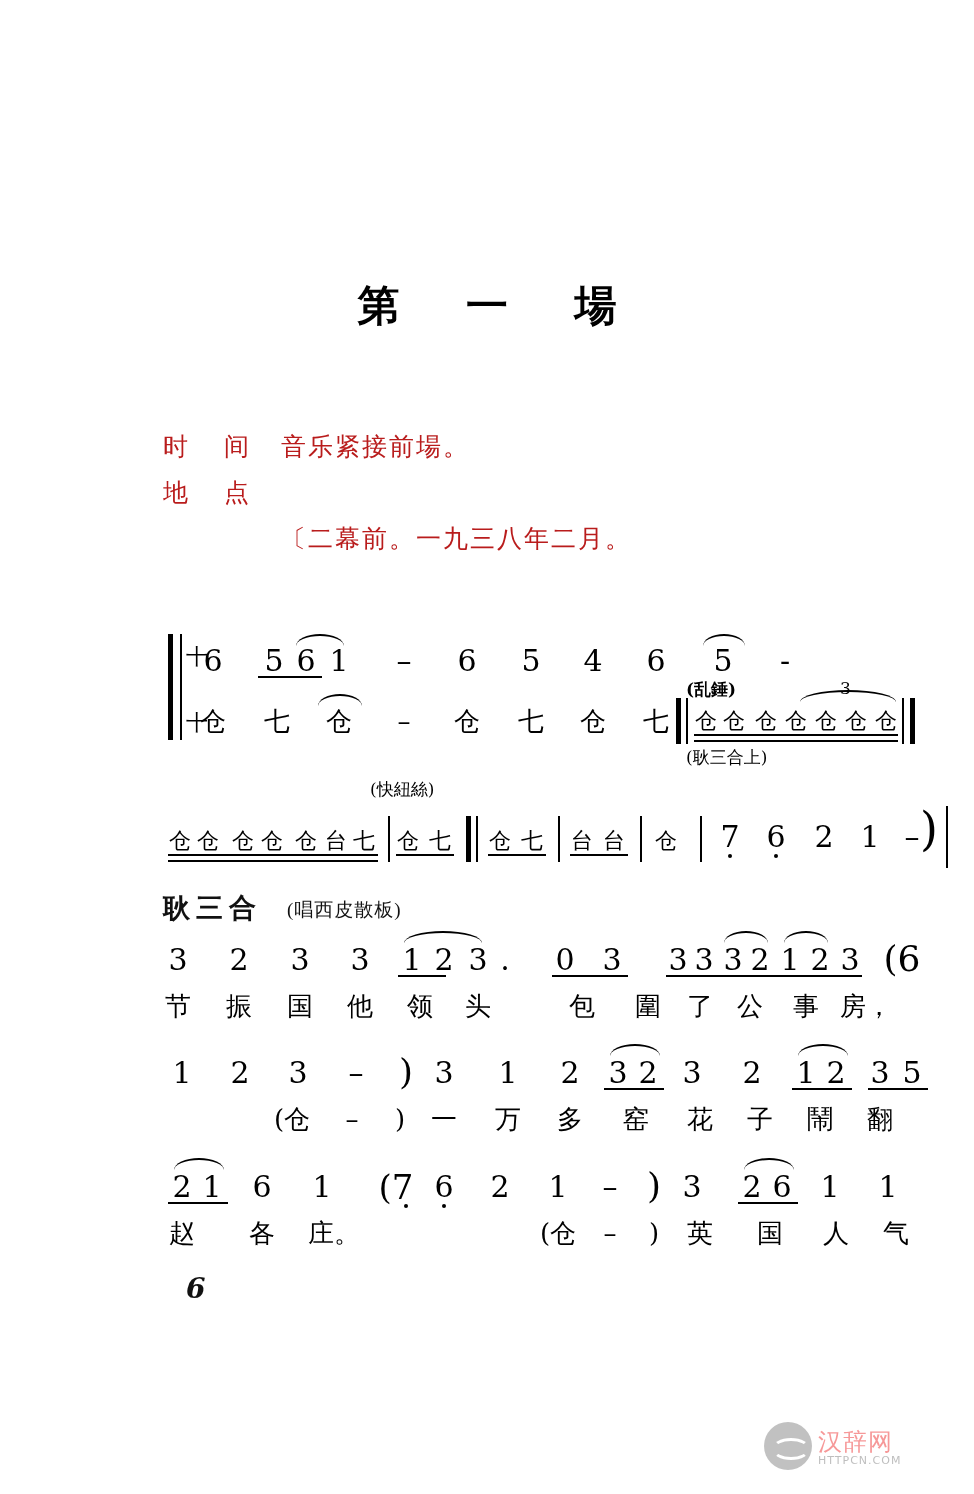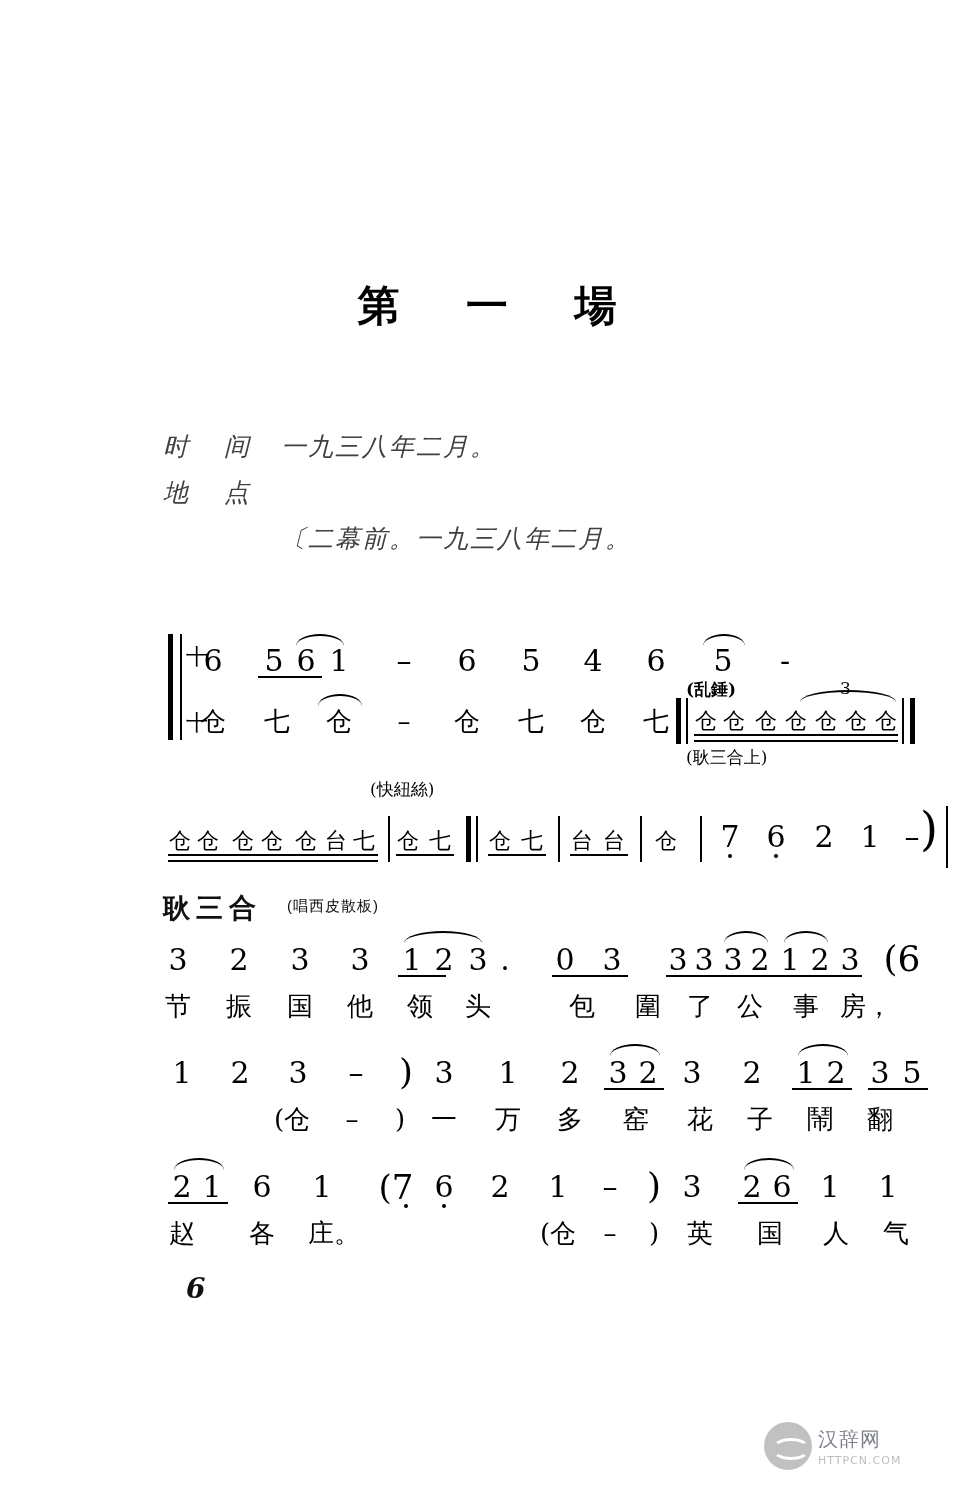--- a/index.html
+++ b/index.html
@@ -39,22 +39,21 @@
 
   
   .dir-block {
     position: absolute;
     left: 163px;
     top: 424px;
     width: 700px;
     font-family: "DejaVu Serif", "Liberation Serif", serif;
     font-size: 25px;
     line-height: 46px;
-    color: #404040;
-    font-style: italic;
+    color: #b91c1c;
   }
   .dir-row {
     display: flex;
     align-items: baseline;
     white-space: nowrap;
   }
   .dir-label {
     display: inline-block;
     width: 118px;
     letter-spacing: 14px;
@@ -134,22 +133,22 @@
   }
   .rolename {
     position: absolute;
     font-size: 27px;
     font-weight: 700;
     font-family: "DejaVu Serif", "Liberation Serif", serif;
     letter-spacing: 6px;
   }
   .rolemode {
     position: absolute;
-    font-size: 15px;
-    font-family: Liberation Sans, sans-serif;
+    font-size: 19px;
+    font-family: Liberation Serif, serif;
     letter-spacing: 1px;
   }
   .pagenum {
     position: absolute;
     left: 186px;
     top: 1272px;
     font-family: "DejaVu Serif", "Liberation Serif", serif;
     font-style: italic;
     font-size: 28px;
     font-weight: 700;
@@ -161,22 +160,22 @@
     right: 22px;
     bottom: 18px;
     width: 190px;
     height: 56px;
     opacity: 0.55;
   }
   .wm-text {
     position: absolute;
     left: 56px;
     top: 6px;
-    font-size: 20px;
-    color: #0f172a;
+    font-size: 24px;
+    color: #ef4444;
     letter-spacing: 1px;
     font-family: Liberation Sans, sans-serif;
   }
   .wm-sub {
     position: absolute;
     left: 56px;
     top: 34px;
     font-size: 11px;
     color: #8a8a8a;
     letter-spacing: 1px;
@@ -202,21 +201,21 @@
 </head>
 <body>
 
 <div class="page">
 
   <div class="scene-title">第 一 場</div>
 
   <div class="dir-block">
     <div class="dir-row">
       <span class="dir-label">时 间</span>
-      <span class="dir-val">一九三八年二月。</span>
+      <span class="dir-val">音乐紧接前場。</span>
     </div>
     <div class="dir-row">
       <span class="dir-label">地 点</span>
     </div>
     <div class="dir-row">
       <span class="dir-indent">〔二幕前。一九三八年二月。</span>
     </div>
   </div>
 
   <div class="sys" style="left:0; top:620px; width:974px; height:140px;">

